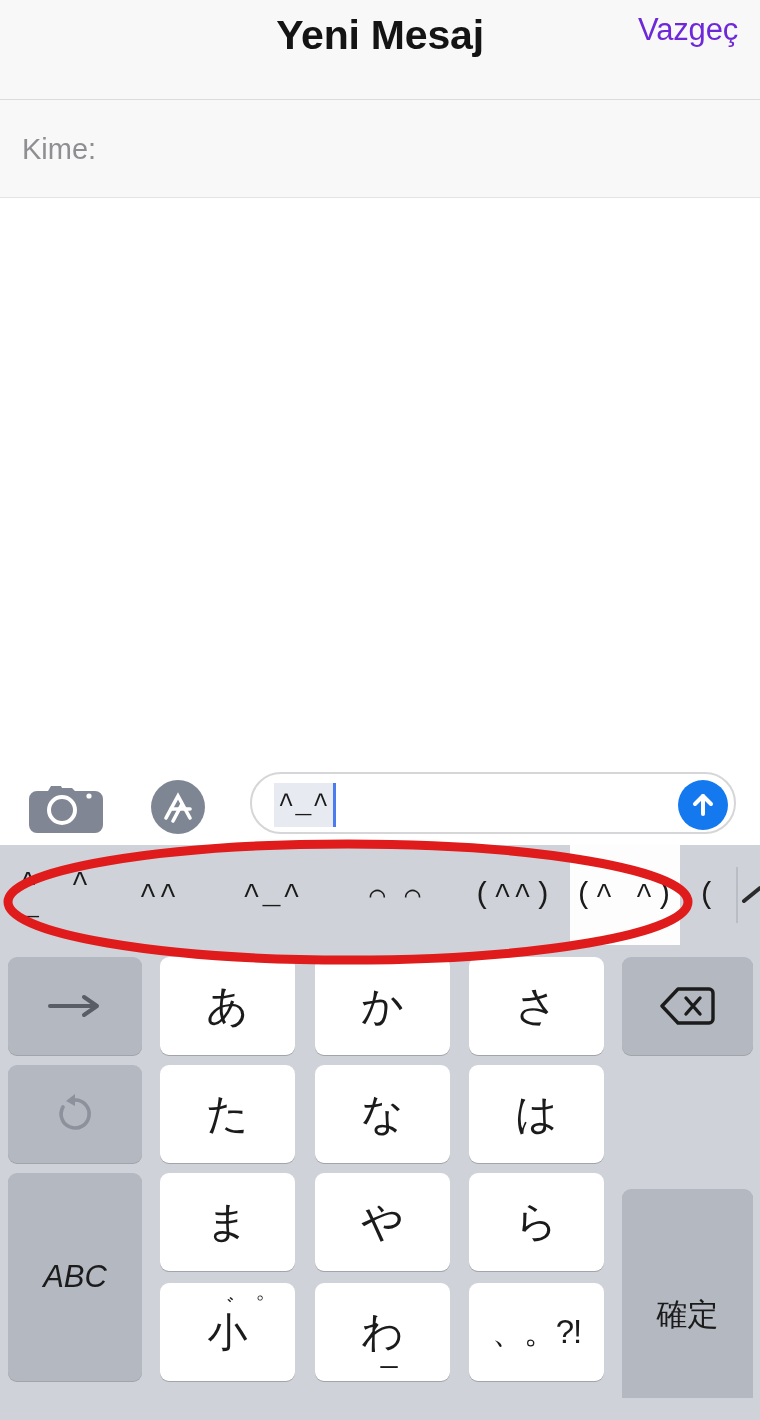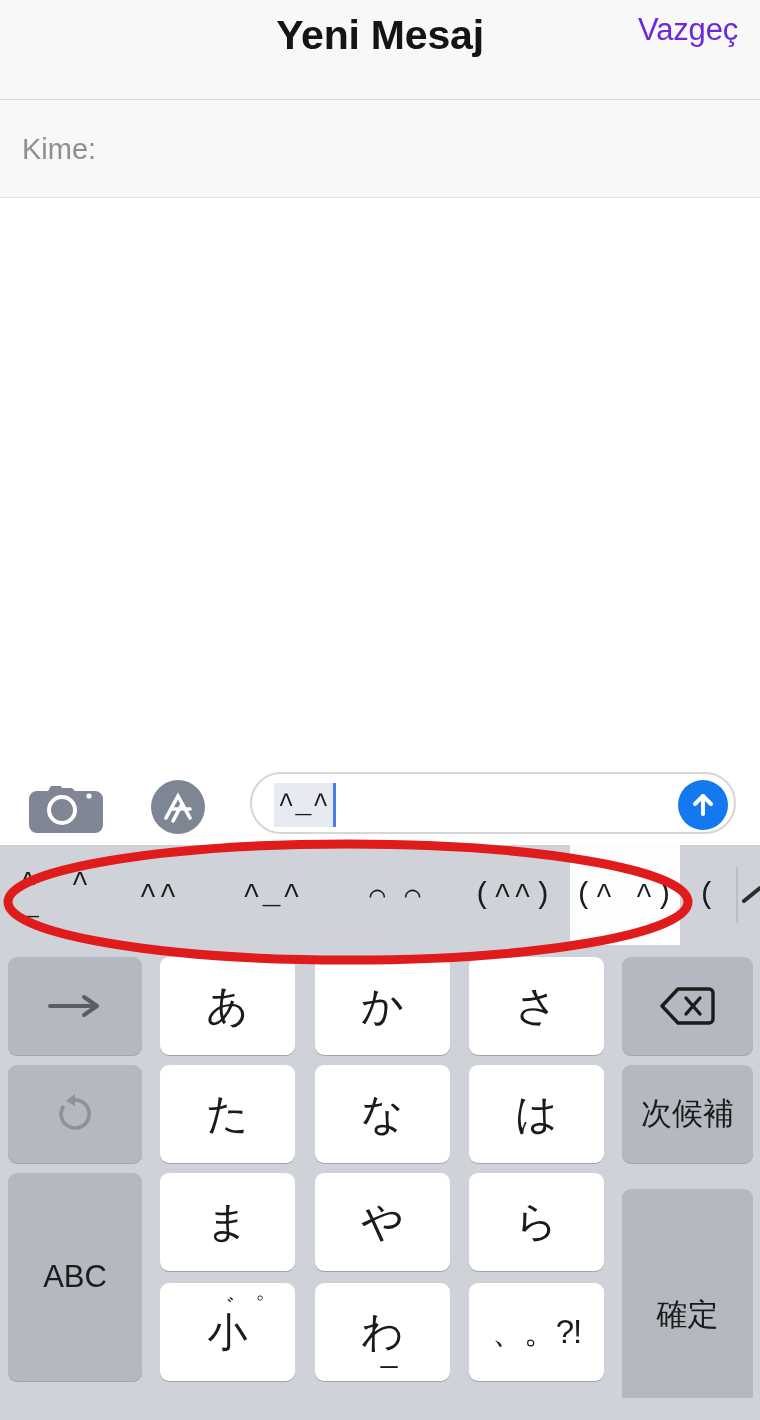--- a/index.html
+++ b/index.html
@@ -322,23 +322,22 @@
     </div>
     <div class="key kana" style="left:160px; top:120px; width:135px; height:98px;">
       <span class="kana-glyph">た</span>
     </div>
     <div class="key kana" style="left:315px; top:120px; width:135px; height:98px;">
       <span class="kana-glyph">な</span>
     </div>
     <div class="key kana" style="left:469px; top:120px; width:135px; height:98px;">
       <span class="kana-glyph">は</span>
     </div>
-    <div class="key func lbl-sm" style="left:622px; top:120px; width:131px; height:98px;">次候補</div>
-
-    <div class="key func lbl-sm" style="left:8px; top:228px; width:134px; height:208px;">ABC</div>
+
+    <div class="key func lbl-sm" style="left:8px; top:228px; width:134px; height:208px;font-style:italic;">ABC</div>
     <div class="key func lbl-sm" style="left:622px; top:244px; width:131px; height:252px;">確定</div>
 
     <div class="key kana" style="left:160px; top:228px; width:135px; height:98px;">
       <span class="kana-glyph">ま</span>
     </div>
     <div class="key kana" style="left:315px; top:228px; width:135px; height:98px;">
       <span class="kana-glyph">や</span>
     </div>
     <div class="key kana" style="left:469px; top:228px; width:135px; height:98px;">
       <span class="kana-glyph">ら</span>

